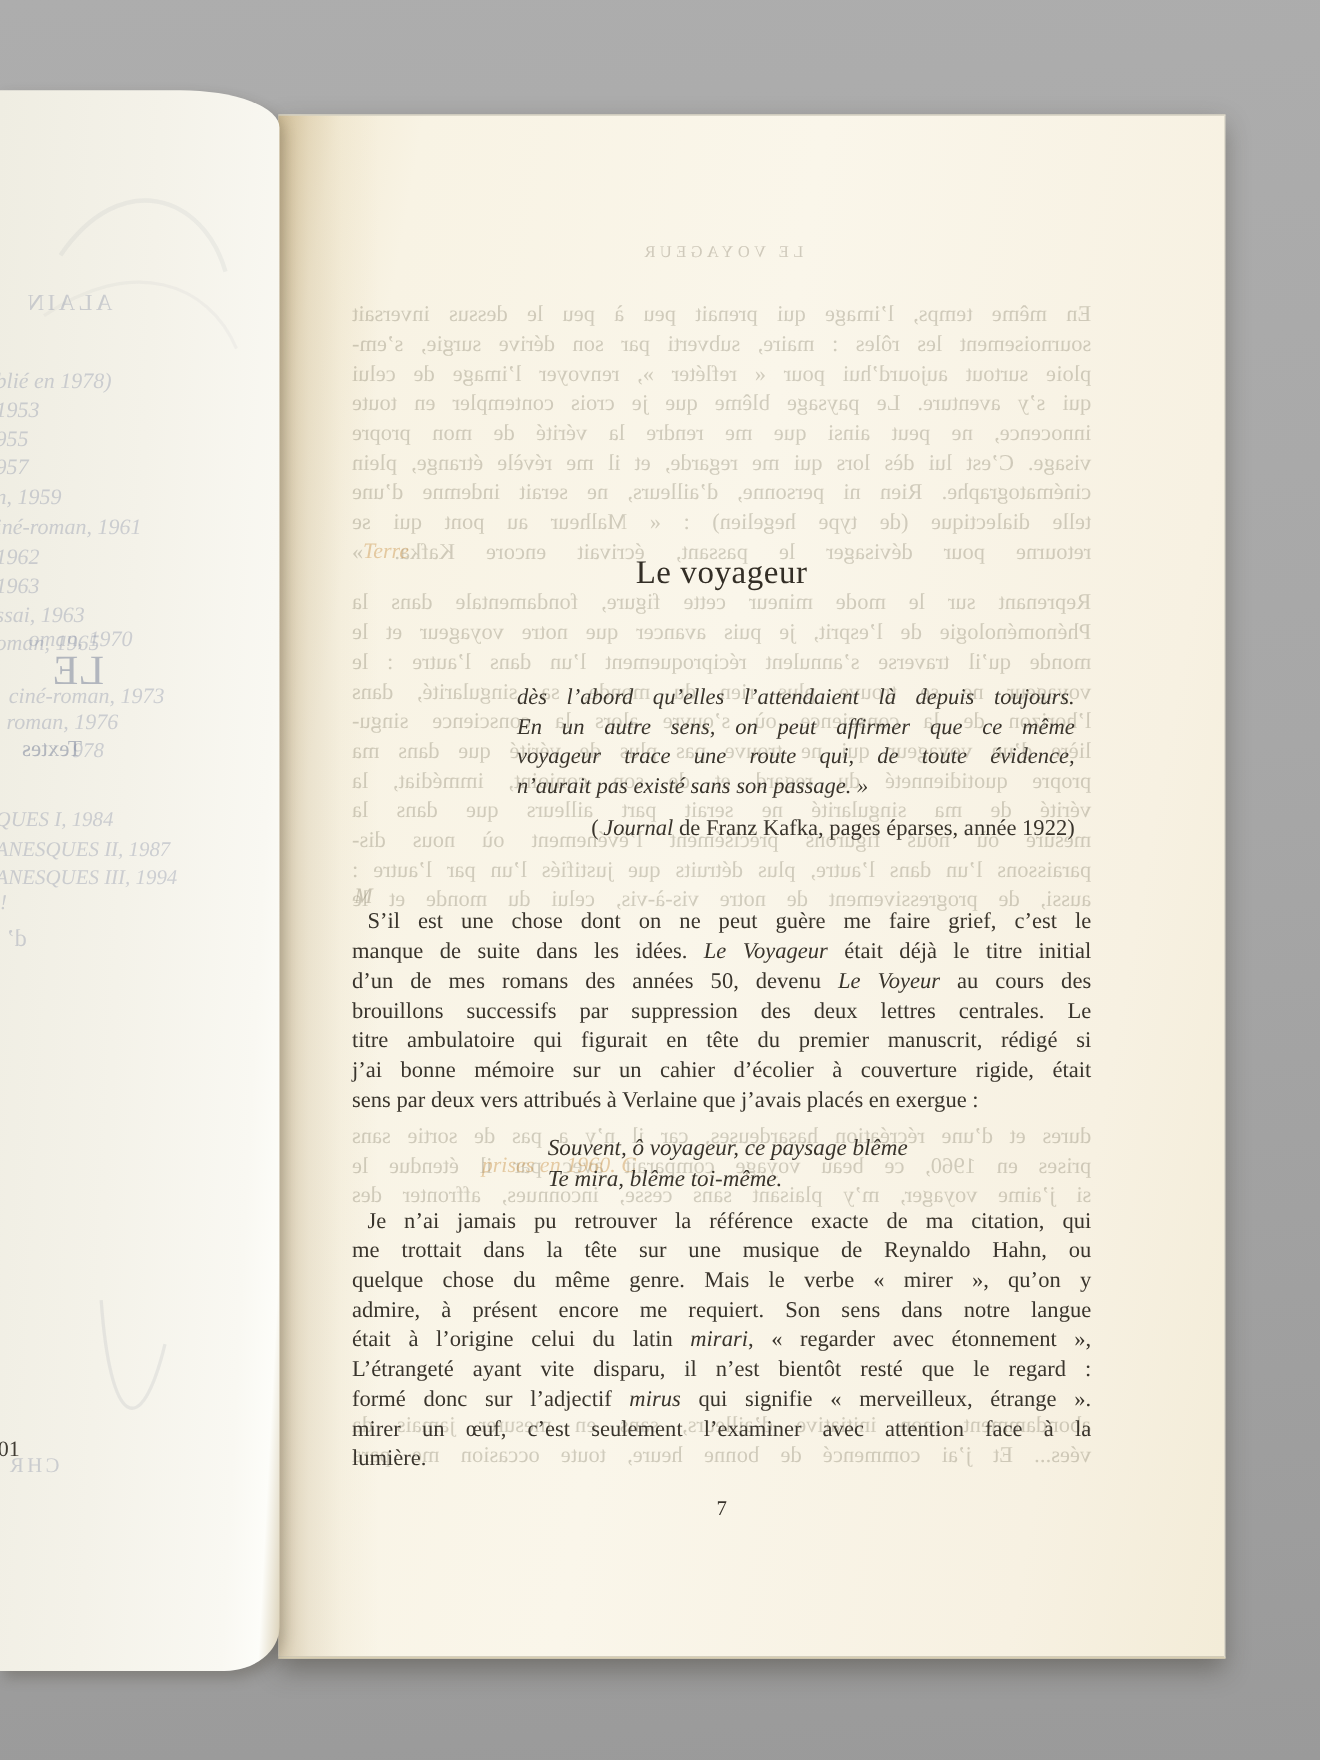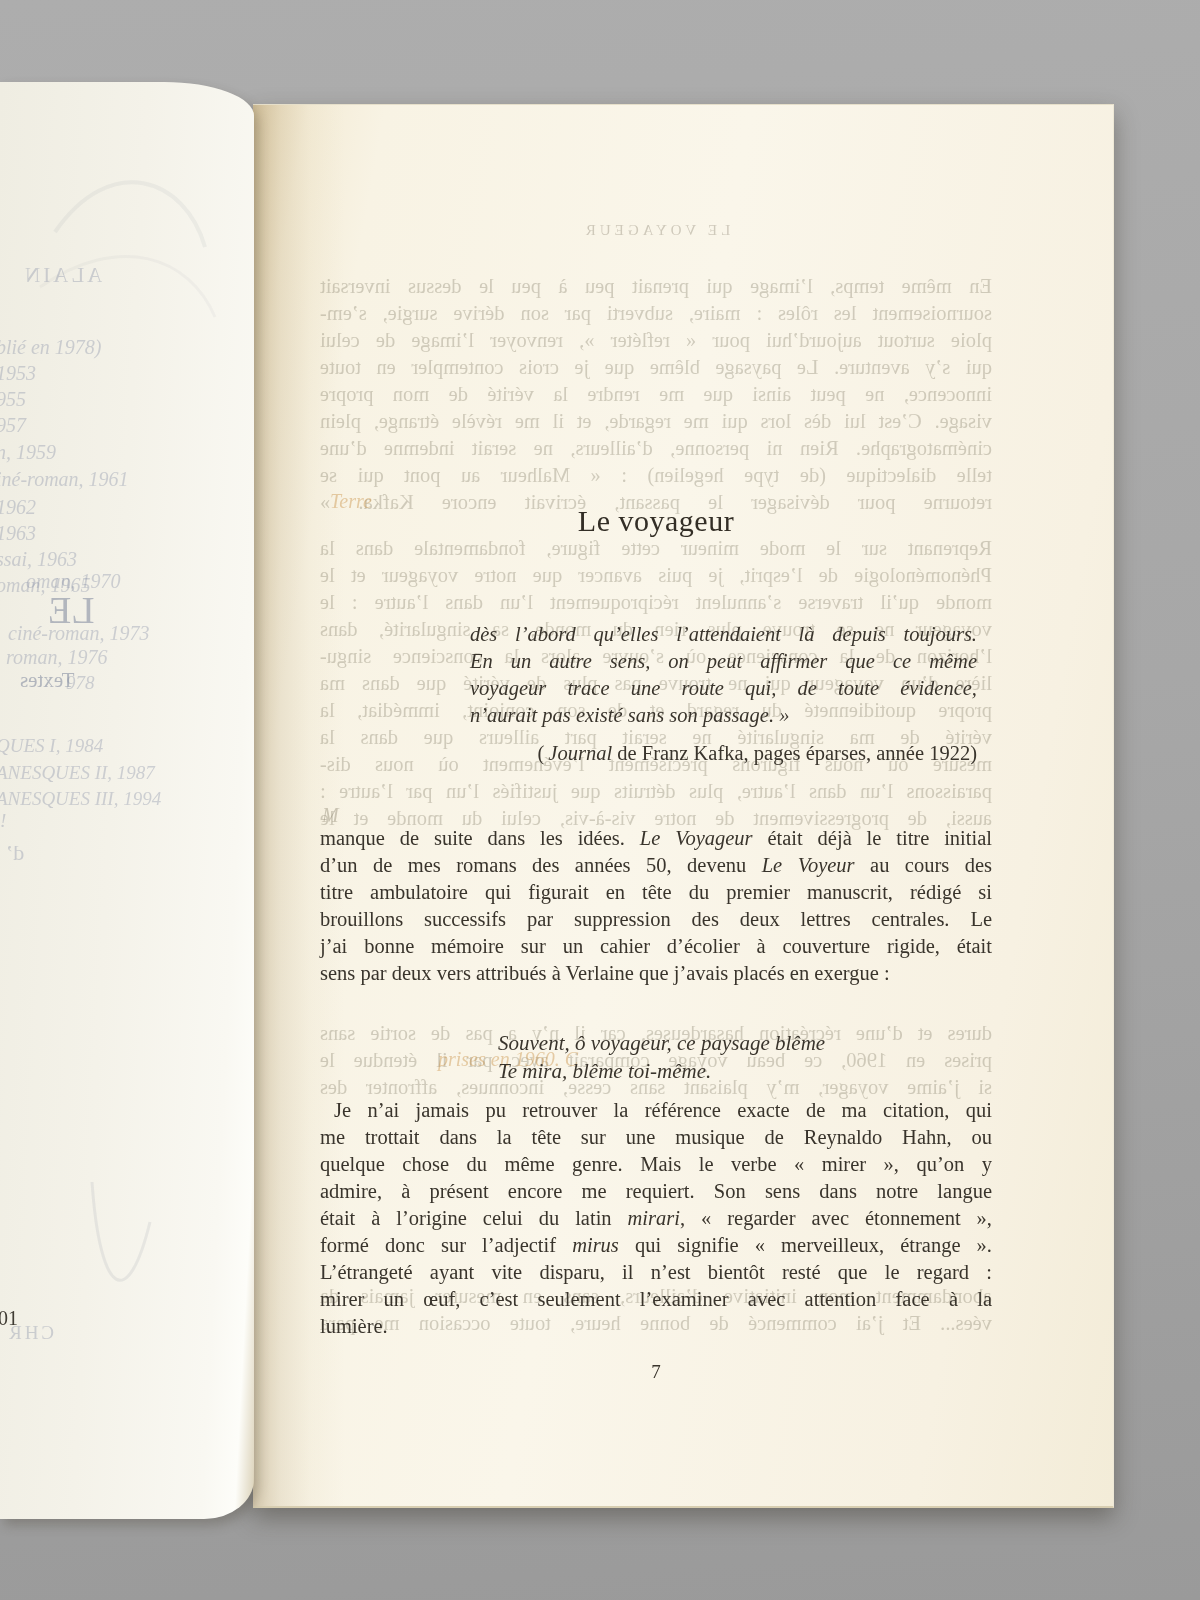--- a/index.html
+++ b/index.html
@@ -145,41 +145,42 @@
 
       <div class="body-line j"><i>dès l’abord qu’elles l’attendaient là depuis toujours.</i></div>
       <div class="body-line j"><i>En un autre sens, on peut affirmer que ce même</i></div>
       <div class="body-line j"><i>voyageur trace une route qui, de toute évidence,</i></div>
       <div class="body-line last"><i>n’aurait pas existé sans son passage.&nbsp;»</i></div>
     </div>
   <div class="attr">( <i>Journal</i> de Franz Kafka, pages éparses, année 1922)</div>
 
   <div class="col" style="top:720px">
 
+  <div class="body-line j ind">S’il est une chose dont on ne peut guère me faire grief, c’est le</div>
       <div class="body-line j">manque de suite dans les idées. <i>Le Voyageur</i> était déjà le titre initial</div>
       <div class="body-line j">d’un de mes romans des années 50, devenu <i>Le Voyeur</i> au cours des</div>
+      <div class="body-line j">brouillons successifs par suppression des deux lettres centrales. Le</div>
       <div class="body-line j">titre ambulatoire qui figurait en tête du premier manuscrit, rédigé si</div>
-      <div class="body-line j">brouillons successifs par suppression des deux lettres centrales. Le</div>
       <div class="body-line j">j’ai bonne mémoire sur un cahier d’écolier à couverture rigide, était</div>
       <div class="body-line last">sens par deux vers attribués à Verlaine que j’avais placés en exergue :</div>
     </div>
 
   <div class="verse">
 
   <div>Souvent, ô voyageur, ce paysage blême</div>
       <div>Te mira, blême toi-même.</div>
     </div>
 
   <div class="col" style="top:992px">
 
   <div class="body-line j ind">Je n’ai jamais pu retrouver la référence exacte de ma citation, qui</div>
       <div class="body-line j">me trottait dans la tête sur une musique de Reynaldo Hahn, ou</div>
       <div class="body-line j">quelque chose du même genre. Mais le verbe «&nbsp;mirer&nbsp;», qu’on y</div>
       <div class="body-line j">admire, à présent encore me requiert. Son sens dans notre langue</div>
       <div class="body-line j">était à l’origine celui du latin <i>mirari</i>, «&nbsp;regarder avec étonnement&nbsp;»,</div>
+      <div class="body-line j">L’étrangeté ayant vite disparu, il n’est bientôt resté que le regard :</div>
       <div class="body-line j">formé donc sur l’adjectif <i>mirus</i> qui signifie «&nbsp;merveilleux, étrange&nbsp;».</div>
-      <div class="body-line j">L’étrangeté ayant vite disparu, il n’est bientôt resté que le regard :</div>
       <div class="body-line j">mirer un œuf, c’est seulement l’examiner avec attention face à la</div>
       <div class="body-line last">lumière.</div>
     </div>
 
   <div class="col pagenum">7</div>
 </div>
 
 </body></html>

